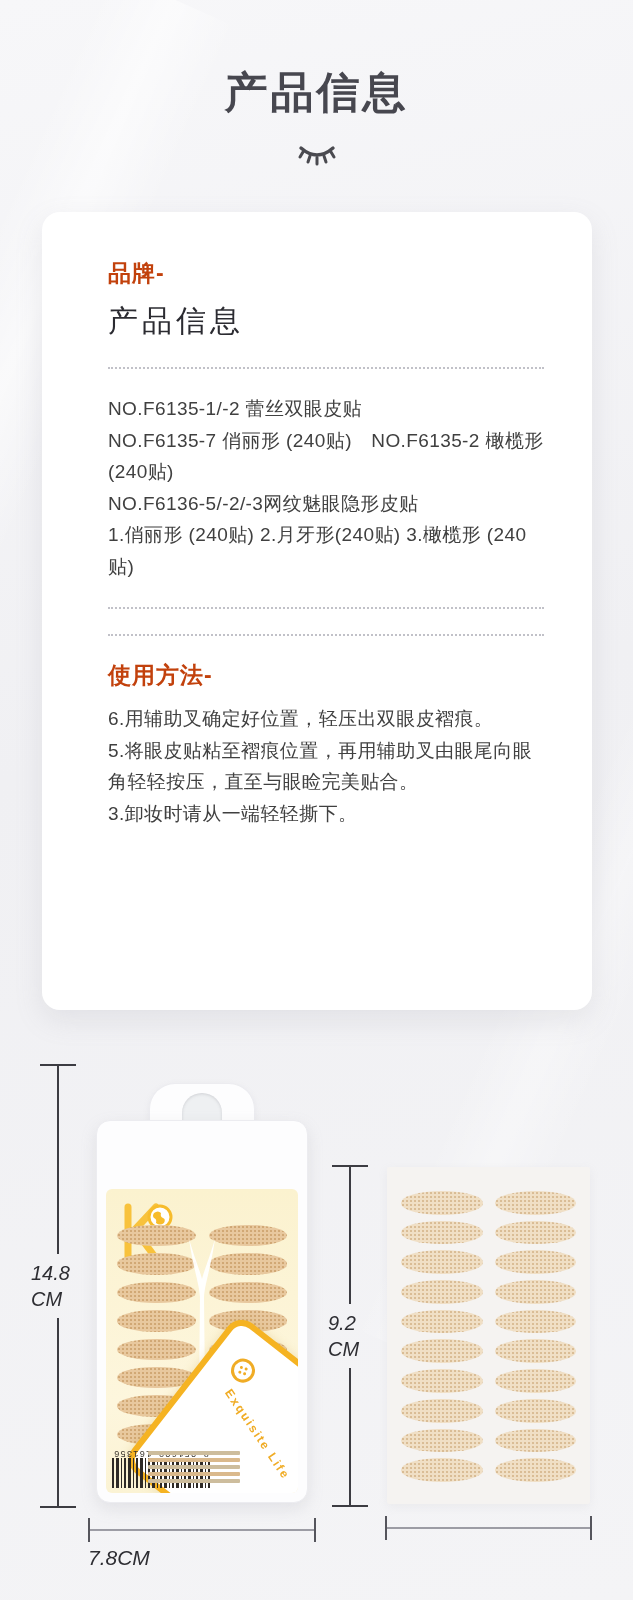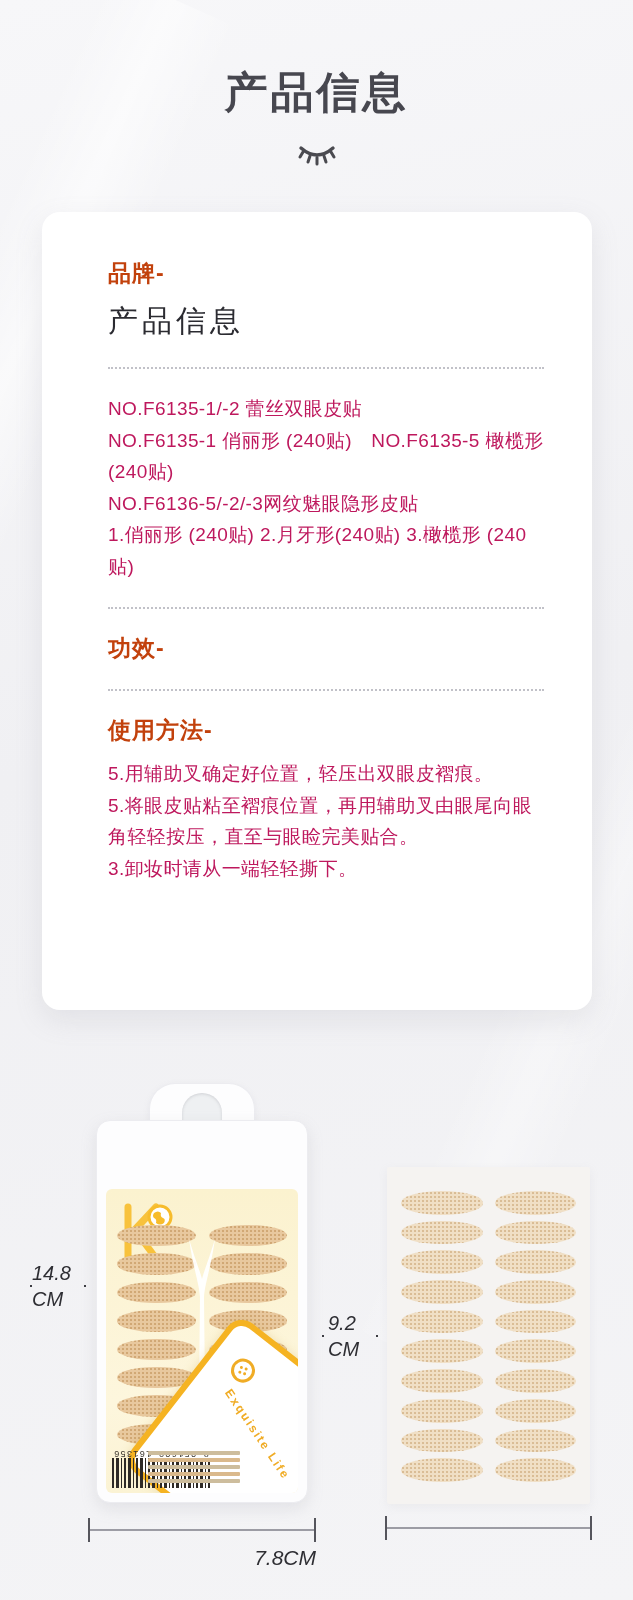--- a/index.html
+++ b/index.html
@@ -24,33 +24,33 @@
   .lash-wrap { position:absolute; top:142px; left:0; width:100%; text-align:center; }
 
   .card {
     position:absolute; left:42px; top:212px; width:550px; height:798px;
     background:#ffffff; border-radius:18px;
     box-shadow:0 10px 28px rgba(140,140,155,.16);
     padding:46px 48px 40px 66px; overflow:hidden;
   }
   .sec-heading { font-size:23px; font-weight:bold; color:#c2410c; letter-spacing:1px; margin-bottom:12px; }
   .brand-name { font-size:30px; color:#2b2b31; letter-spacing:4px; margin-top:4px; }
-  .body-line, .body-par { font-size:19px; line-height:1.66; color:#be185d; letter-spacing:.4px; }
+  .body-line, .body-par { font-size:19px; line-height:1.66; color:#404040; letter-spacing:.4px; }
   hr.dotted { border:none; border-top:2px dotted #c1c1c8; margin:25px 0 24px; }
 
   
-  .dimv { position:absolute; display:flex; flex-direction:row; align-items:center; width:56px; }
+  .dimv { position:absolute; display:flex; flex-direction:column; align-items:center; width:56px; }
   .dimv .cap { width:36px; height:2px; background:#3c3c42; flex:0 0 2px; }
   .dimv .seg { width:2px; flex:1; background:#3c3c42; }
   .dim-label { font-style:italic; font-size:20px; color:#2e2e33; line-height:1.3; margin:6px 0; }
   .dimv .dim-label { text-align:left; }
   .dimh { position:absolute; display:flex; align-items:center; }
   .dimh .tick { width:2px; height:24px; background:#55555c; }
   .dimh .hline { flex:1; height:2px; background:#9c9ca4; }
-  .dimh-label { position:absolute; font-style:italic; font-size:21px; color:#2e2e33; text-align:right; }
+  .dimh-label { position:absolute; font-style:italic; font-size:21px; color:#2e2e33; text-align:left; }
 
   
   .package { position:absolute; left:96px; top:1083px; width:212px; height:420px; }
   .pkg-tab {
     position:absolute; top:0; left:50%; transform:translateX(-50%);
     width:106px; height:56px; background:#fdfdfe;
     border:1px solid #ececf0; border-bottom:none;
     border-radius:26px 26px 0 0; box-shadow:0 2px 6px rgba(160,160,170,.12);
   }
   .pkg-hole {
@@ -140,34 +140,33 @@
   <div class="card">
 
     <section>
       <div class="sec-heading">品牌-</div>
       <div class="brand-name">产品信息</div>
     </section>
     <hr class="dotted">
 
     <section>
       <div class="body-line">NO.F6135-1/-2 蕾丝双眼皮贴</div>
-      <div class="body-line">NO.F6135-1 俏丽形 (240贴)　NO.F6135-5 橄榄形 (240贴)</div>
+      <div class="body-line">NO.F6135-7 俏丽形 (240贴)　NO.F6135-2 橄榄形 (240贴)</div>
       <div class="body-line">NO.F6136-5/-2/-3网纹魅眼隐形皮贴</div>
       <div class="body-line">1.俏丽形 (240贴) 2.月牙形(240贴) 3.橄榄形 (240贴)</div>
     </section>
     <hr class="dotted">
 
     <section>
-      <div class="sec-heading">功效-</div>
     </section>
     <hr class="dotted">
 
     <section>
       <div class="sec-heading">使用方法-</div>
-      <div class="body-line">5.用辅助叉确定好位置，轻压出双眼皮褶痕。</div>
+      <div class="body-line">6.用辅助叉确定好位置，轻压出双眼皮褶痕。</div>
       <div class="body-line">5.将眼皮贴粘至褶痕位置，再用辅助叉由眼尾向眼角轻轻按压，直至与眼睑完美贴合。</div>
       <div class="body-line">3.卸妆时请从一端轻轻撕下。</div>
     </section>
 
   </div>
 
   <div class="dimv" style="left:30px; top:1064px; height:444px;">
     <div class="cap"></div>
     <div class="seg"></div>
     <div class="dim-label" style="width:54px;">14.8 CM</div>

